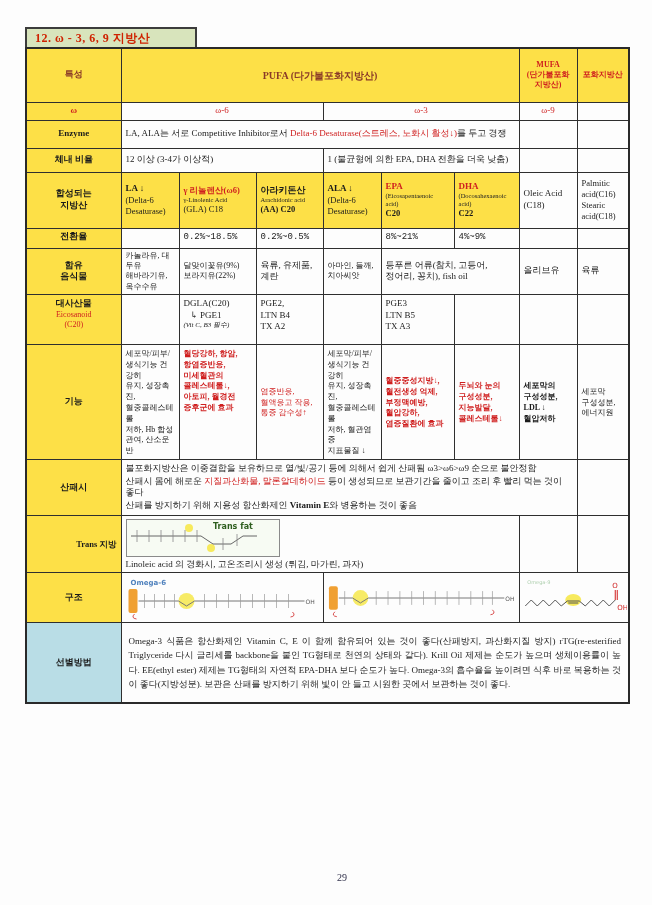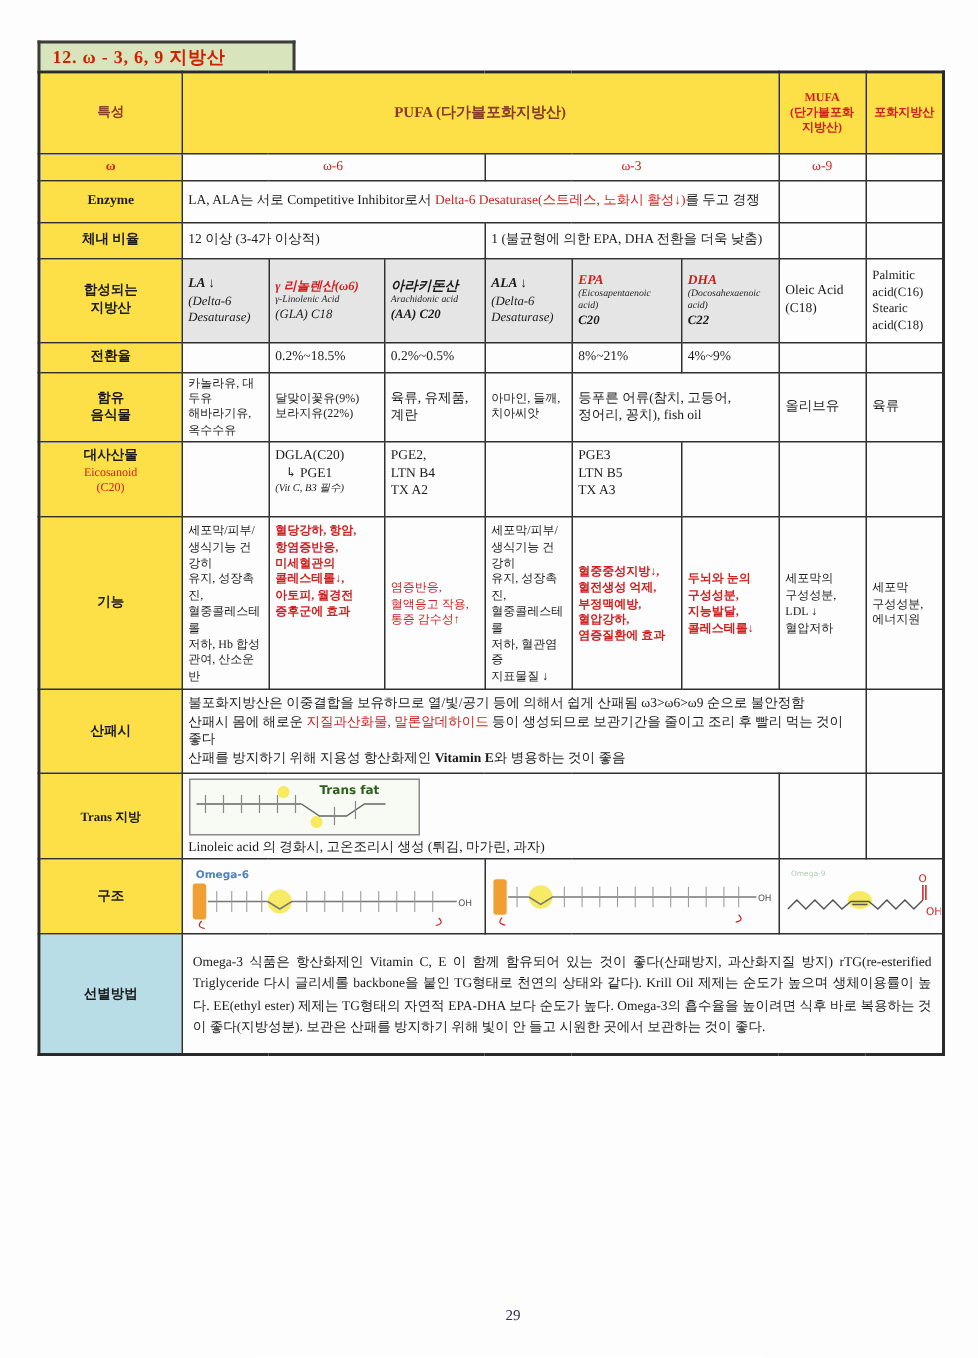--- a/index.html
+++ b/index.html
@@ -7,34 +7,34 @@
         font-family:"Liberation Serif","DejaVu Serif",serif;color:#1b1b1b;overflow:hidden;}
   .title-box{position:absolute;left:25px;top:27px;width:172px;height:20px;
         background:#d8e4bc;border:2px solid #3c3c3c;border-bottom:none;
         display:flex;align-items:center;padding-left:8px;box-sizing:border-box;}
   .title-box span{color:#cf2200;font-weight:bold;font-size:12px;letter-spacing:.5px;}
   table.main{position:absolute;left:25px;top:47px;width:603px;border-collapse:collapse;
         table-layout:fixed;border:2px solid #2a2a2a;}
   td{border:1px solid #2f2f2f;padding:2px 4px;vertical-align:middle;font-size:9px;
         line-height:1.3;box-sizing:border-box;overflow:hidden;}
   td.hd{background:#fde047;text-align:center;font-weight:bold;}
-  td.pink{background:#e5e5e5;font-style:italic;}
+  td.pink{background:#fde047;}
   td.teal{background:#b9dde6;text-align:center;font-weight:bold;}
   .ml{white-space:pre-line;}
   .red{color:#cf1f1f;}
   .maroon{color:#8a3a28;}
   .b{font-weight:bold;}
   .it{font-style:italic;font-size:7px;}
   .small{font-size:6.5px;color:#222;display:block;line-height:1.25;}
   .syn-t{font-weight:bold;font-size:9px;}
   .syn-c{font-size:8.5px;}
   .func{font-size:8px;line-height:1.35;vertical-align:top;padding-top:4px;}
   tr.r1 td{height:54px;} tr.r2 td{height:18px;padding:1px 4px;} tr.r3 td{height:36px;}
   tr.r4 td{height:28px;} tr.r5 td{height:24px;} tr.r6 td{height:56px;}
-  tr.r7 td{height:20px;} tr.r8 td{height:44px;} tr.r9 td{height:50px;vertical-align:top;padding-top:3px;}
+  tr.r7 td{height:20px;font-family:Liberation Mono, monospace;} tr.r8 td{height:44px;} tr.r9 td{height:50px;vertical-align:top;padding-top:3px;}
   tr.r10 td{height:108px;} tr.r11 td{height:48px;margin-left:48px;} tr.r12 td{height:54px;}
   tr.r13 td{height:50px;} tr.r14 td{height:80px;}
   .oxid-line{margin:1px 0;}
   .justify{text-align:justify;line-height:1.6;}
   .footer{position:absolute;left:16px;bottom:22px;width:100%;text-align:center;
         font-size:10px;color:#30304a;}
   .transbox{width:152px;height:36px;border:1px solid #8a8a8a;background:#f7fbf3;display:block;}
   .structbox{width:100%;height:44px;display:block;}
   .caption{font-size:9px;margin-top:2px;}
   svg text{font-family:"DejaVu Sans",sans-serif;}
@@ -219,21 +219,21 @@
 지표물질 ↓</td>
       <td class="func ml red b" style="vertical-align:middle;">혈중중성지방↓,
 혈전생성 억제,
 부정맥예방,
 혈압강하,
 염증질환에 효과</td>
       <td class="func ml red b" style="vertical-align:middle;">두뇌와 눈의
 구성성분,
 지능발달,
 콜레스테롤↓</td>
-      <td class="func ml" style="vertical-align:middle;">세포막의
+      <td class="func ml" style="vertical-align:middle;font-weight:bold;">세포막의
 구성성분,
 LDL ↓
 혈압저하</td>
       <td class="func ml" style="vertical-align:middle;">세포막
 구성성분,
 에너지원</td>
     </tr>
 
     <tr class="r11">
       <td class="hd">산패시</td>
@@ -243,21 +243,21 @@
           <span>산패시 몸에 해로운 </span><span class="red">지질과산화물, 말론알데하이드</span><span> 등이 생성되므로 보관기간을 줄이고 조리 후 빨리 먹는 것이 좋다</span>
         </div>
         <div class="oxid-line">
           <span>산패를 방지하기 위해 지용성 항산화제인 </span><span class="b">Vitamin E</span><span>와 병용하는 것이 좋음</span>
         </div>
       </td>
       <td></td>
     </tr>
 
     <tr class="r12">
-      <td class="hd" style="font-size:8.5px;">Trans 지방</td>
+      <td class="hd" style="font-size:8.5px;text-align:right;">Trans 지방</td>
       <td colspan="6" style="vertical-align:top;padding-top:3px;">
         <svg class="transbox" viewBox="0 0 152 36">
           <text x="86" y="9" font-size="8" font-weight="bold" fill="#2e5e1e">Trans fat</text>
           <circle cx="62" cy="8" r="4" fill="#f6e84b" opacity="0.9"></circle>
           <circle cx="84" cy="28" r="4" fill="#f6e84b" opacity="0.9"></circle>
           <polyline points="4,16 74,16" stroke="#666" stroke-width="1" fill="none"></polyline>
           <polyline points="74,16 86,24 104,24 116,16 130,16" stroke="#666" stroke-width="1" fill="none"></polyline>
           <g stroke="#888" stroke-width="0.8">
             <line x1="10" y1="10" x2="10" y2="22"></line>
                 <line x1="22" y1="10" x2="22" y2="22"></line>

